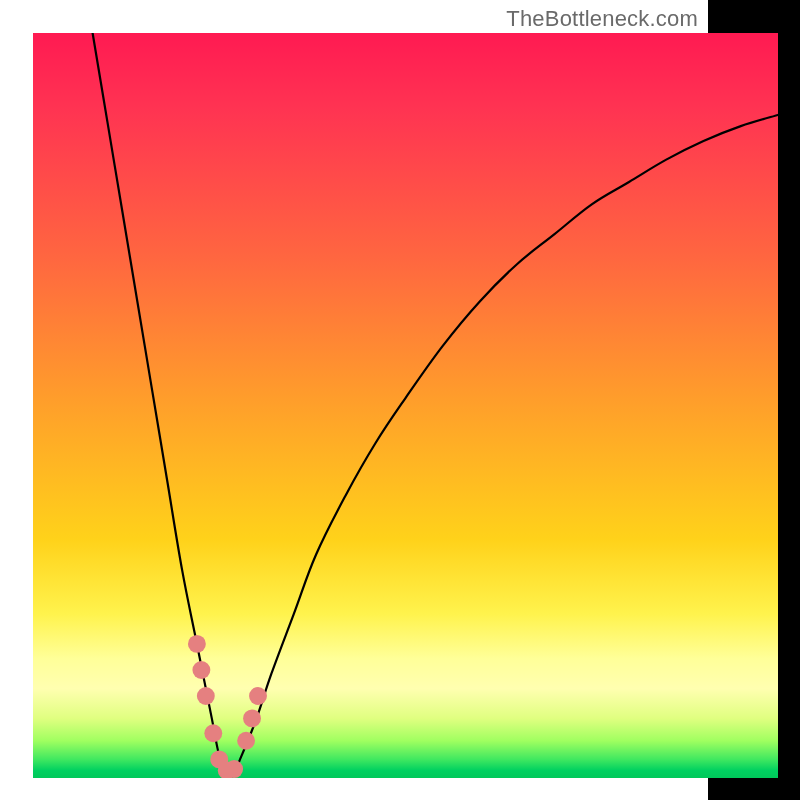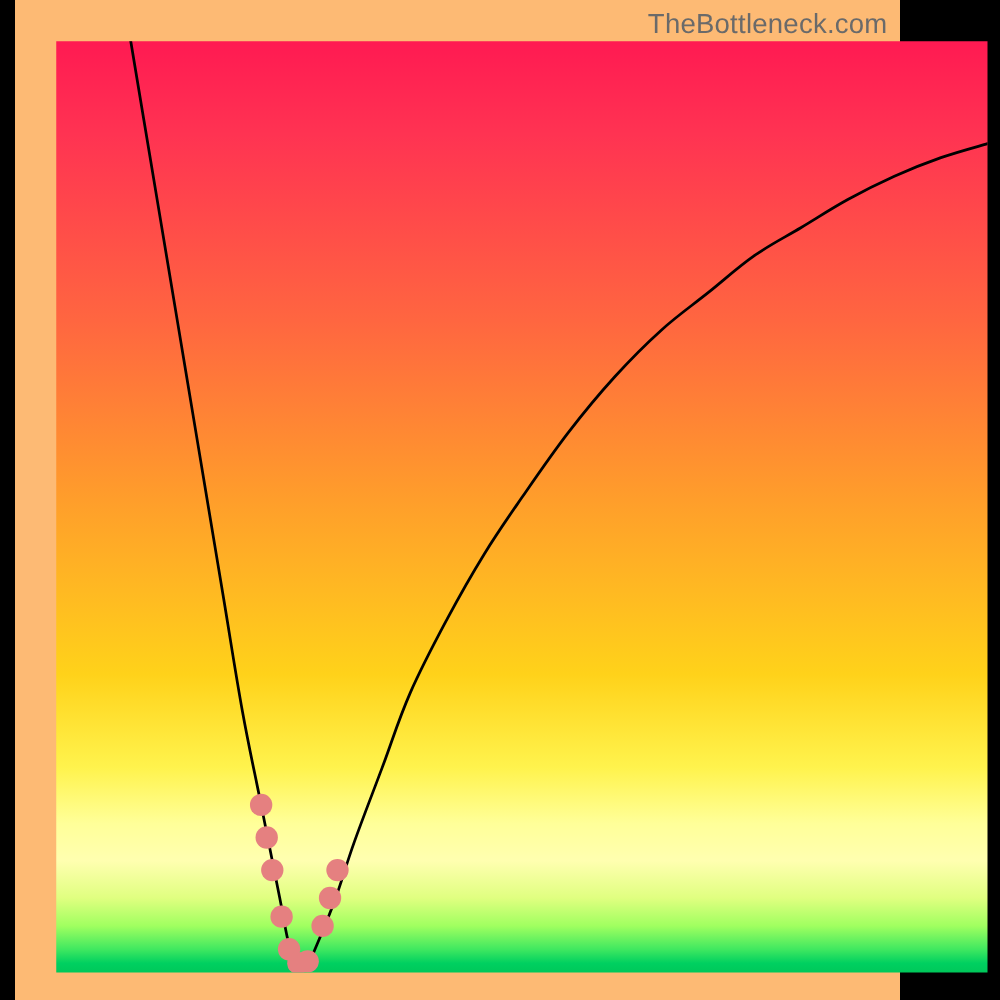--- a/index.html
+++ b/index.html
@@ -6,23 +6,23 @@
     margin: 0;
     padding: 0;
     width: 800px;
     height: 800px;
     overflow: hidden;
     background: #000;
     font-family: Arial, Helvetica, sans-serif;
   }
   .frame {
     position: absolute;
-    left: 12px; top: 0;
+    left: 0; top: 0;
     width: 708px; height: 800px;
-    background: #fdba74;
+    background: #ffffff;
   }
   .plot {
     position: absolute;
     left: 33px;
     top: 33px;
     width: 745px;
     height: 745px;
     
     background: linear-gradient(
       to bottom,

